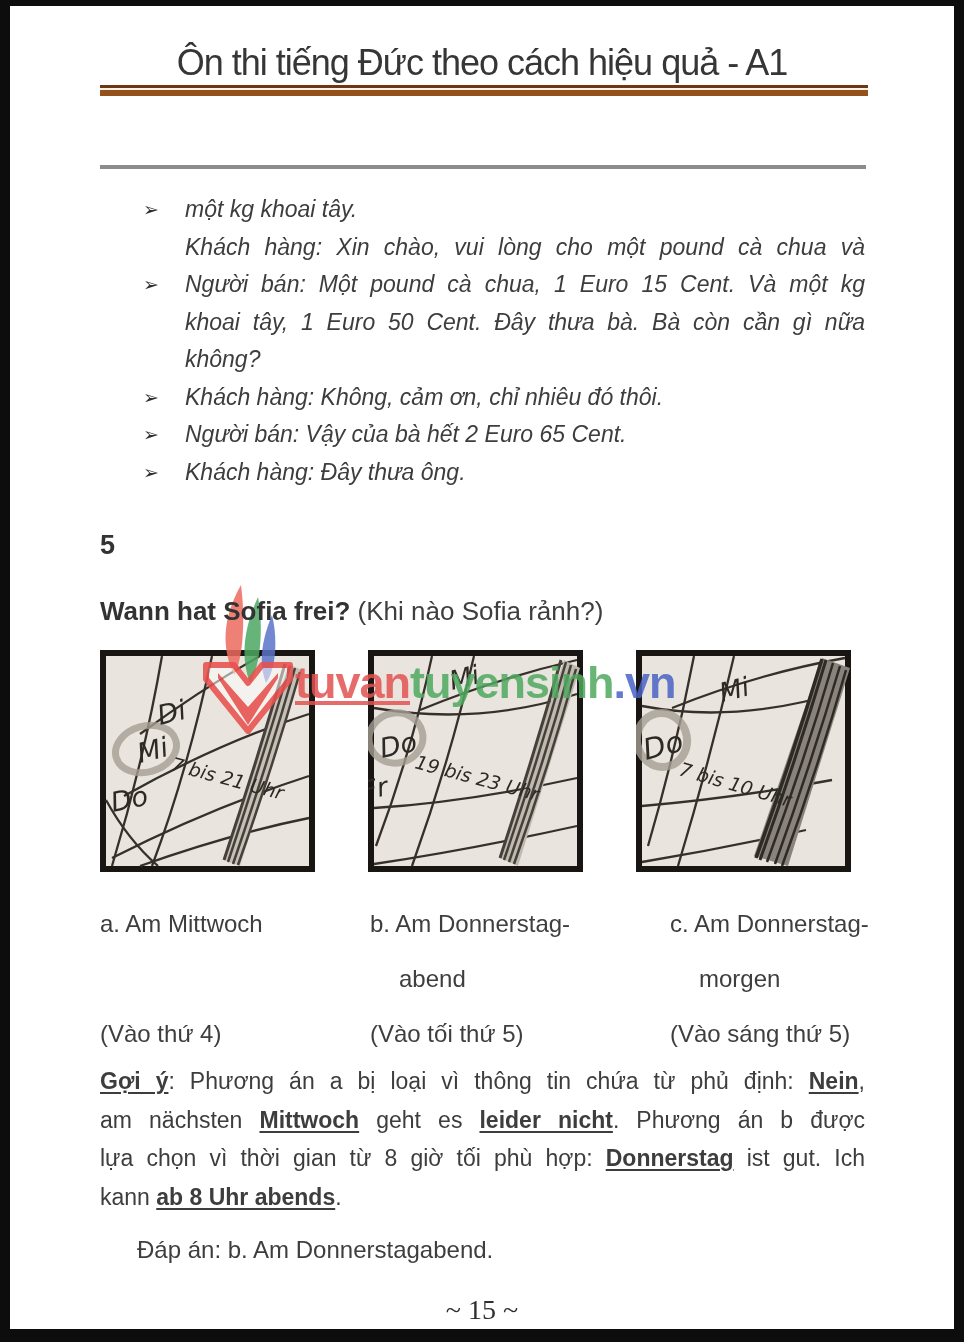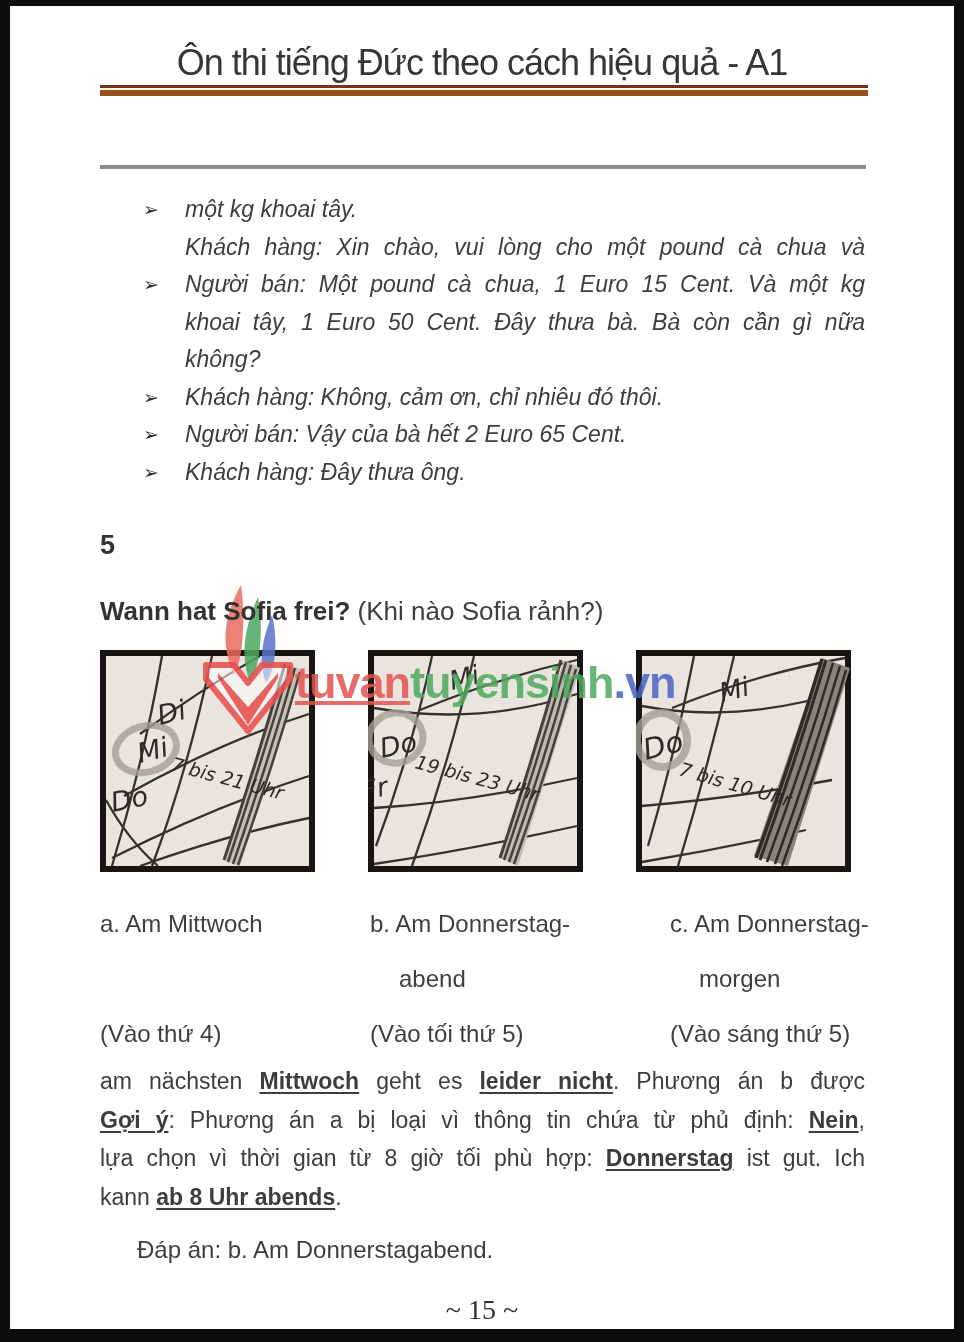--- a/index.html
+++ b/index.html
@@ -207,22 +207,22 @@
       <div class="op-line2">abend</div>
       <div class="op-vi">(Vào tối thứ 5)</div>
     </div>
     <div class="option op-c">
       <div class="op-line1">c. Am Donnerstag-</div>
       <div class="op-line2">morgen</div>
       <div class="op-vi">(Vào sáng thứ 5)</div>
     </div>
 
     <div class="hint" id="hint">
+        <div class="h-line jline"><span class="hl">Gợi ý</span><span>: Phương án a bị loại vì thông tin chứa từ phủ định: </span><span class="hl">Nein</span><span>,</span></div>
         <div class="h-line jline"><span>am nächsten </span><span class="hl">Mittwoch</span><span> geht es </span><span class="hl">leider nicht</span><span>. Phương án b được</span></div>
-        <div class="h-line jline"><span class="hl">Gợi ý</span><span>: Phương án a bị loại vì thông tin chứa từ phủ định: </span><span class="hl">Nein</span><span>,</span></div>
         <div class="h-line jline"><span>lựa chọn vì thời gian từ 8 giờ tối phù hợp: </span><span class="hl">Donnerstag</span><span> ist gut. Ich</span></div>
         <div class="h-line"><span>kann </span><span class="hl">ab 8 Uhr abends</span><span>.</span></div>
       </div>
 
     <div class="answer">Đáp án: b. Am Donnerstagabend.</div>
 
     <div class="page-number">~ 15 ~</div>
   </div>
 </div>
 

